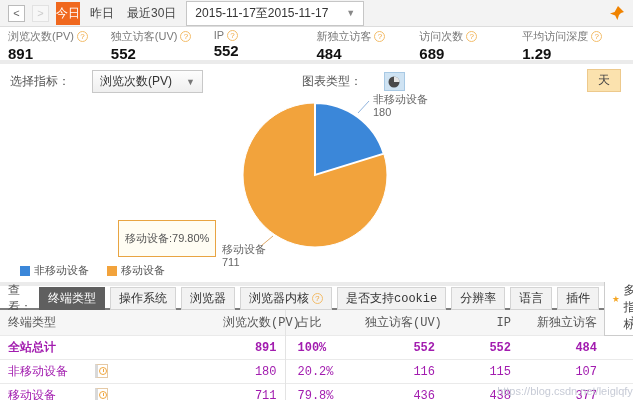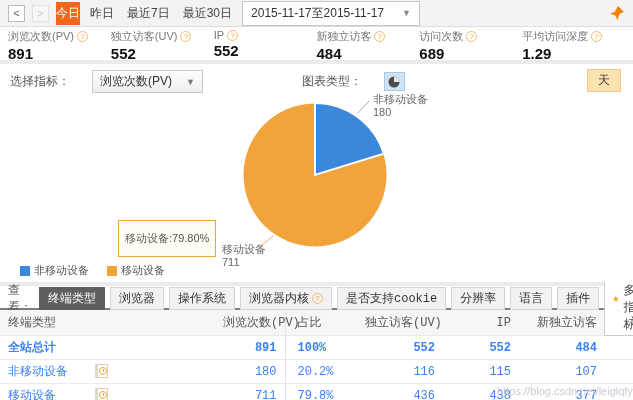--- a/index.html
+++ b/index.html
@@ -41,41 +41,40 @@
   .bottompanel { margin-top:4px; background:#fff; height:114px;font-family:Liberation Mono, monospace; }
   .tabsrow { display:flex; align-items:center; padding:3px 8px 0; gap:5px; border-bottom:2px solid #7d7d7d; height:24px; }
   .viewlbl { color:#555; margin-right:2px; }
   .tab { padding:2px 8px; background:#f2f2f2; border:1px solid #d4d4d4; color:#333; white-space:nowrap; display:flex; align-items:center; gap:3px; cursor:pointer; }
   .tab.active { background:#5f5f5f; border-color:#5f5f5f; color:#fff; }
   .morebtn { margin-left:auto; border:1px solid #ccc; background:#fff; padding:2px 7px; display:flex; align-items:center; gap:4px; color:#444; cursor:pointer; }
   .star { color:#f5a623; font-size:12px; }
 
   table { width:100%; border-collapse:collapse; font-size:12px; table-layout:fixed; }
   th { font-weight:normal; color:#555; background:#f6f6f6; padding:4px 8px; text-align:right; white-space:nowrap; }
-  td { padding:3px 8px; border-top:1px solid #eaeaea; color:#3b82f6; text-align:right; white-space:nowrap; }
+  td { padding:3px 8px; border-top:1px solid #eaeaea; color:#a21caf; text-align:right; white-space:nowrap; }
   th.c-name, td.c-name { text-align:left; width:215px; position:relative; }
   th.c-ratio, td.c-ratio { text-align:left; border-left:1px solid #e3e3e3; width:72px; padding-left:12px; }
   .c-pv { width:70px; }
   .c-uv { width:86px; } .c-ip { width:76px; } .c-nuv { width:86px; } .c-vis { width:82px; }
   tr.total td { font-weight:bold; }
   .trend-icon { position:absolute; left:95px; top:4px; width:13px; height:14px; border:1px solid #e5c9a5; border-left:3px solid #d9d9d9; background:#fff; display:flex; align-items:center; justify-content:center; }
   .trend-icon i { display:block; width:8px; height:8px; border:1px solid #f0a63e; border-radius:50%; position:relative; }
   .trend-icon i::after { content:""; position:absolute; left:3px; top:1px; width:1px; height:3px; background:#f0a63e; }
 
   .watermark { position:absolute; right:-6px; bottom:3px; color:#c7cbd6; font-size:11px; white-space:nowrap; }
 </style>
 </head>
 <body>
 
 <div class="topbar">
   <div class="navbtn">&lt;</div>
   <div class="navbtn disabled">&gt;</div>
   <span class="preset active">今日</span>
   <span class="preset">昨日</span>
-  <span class="preset">最近7日</span>
   <span class="preset">最近30日</span>
   <div class="daterange">
     <span>2015-11-17至2015-11-17</span>
     <span class="caret">▼</span>
   </div>
   <svg class="pin" viewBox="0 0 16 16">
     <path d="M9 1l6 6-3 .9L10 10l-1.6 5-2.2-4.6L1 8.6 5.6 7 9 1z" fill="#f08300"></path>
   </svg>
 </div>
 
@@ -169,24 +168,24 @@
   </div>
 </div>
 
 <div class="bottompanel">
   <div class="tabsrow">
     <span class="viewlbl">查看：</span>
     <span class="tab active">
         <span>终端类型</span>
       </span>
     <span class="tab">
+        <span>操作系统</span>
+      </span>
+    <span class="tab">
         <span>浏览器</span>
-      </span>
-    <span class="tab">
-        <span>操作系统</span>
       </span>
     <span class="tab">
         <span>浏览器内核</span>
         <span class="help">?</span>
       </span>
     <span class="tab">
         <span>是否支持cookie</span>
       </span>
     <span class="tab">
         <span>分辨率</span>

